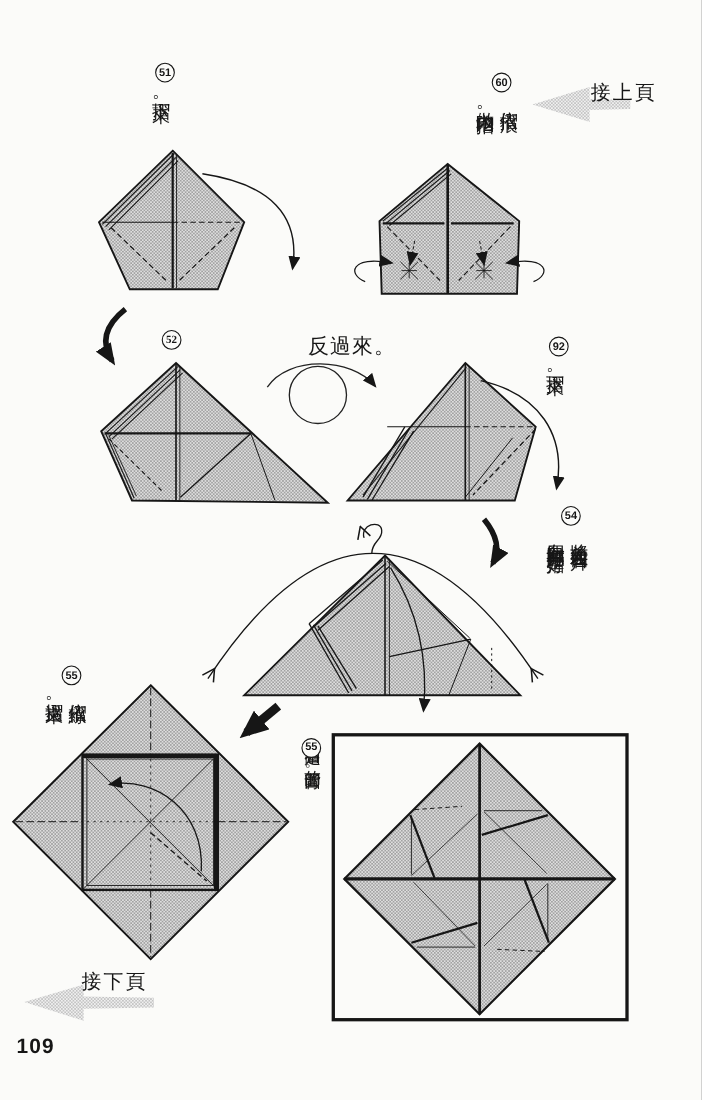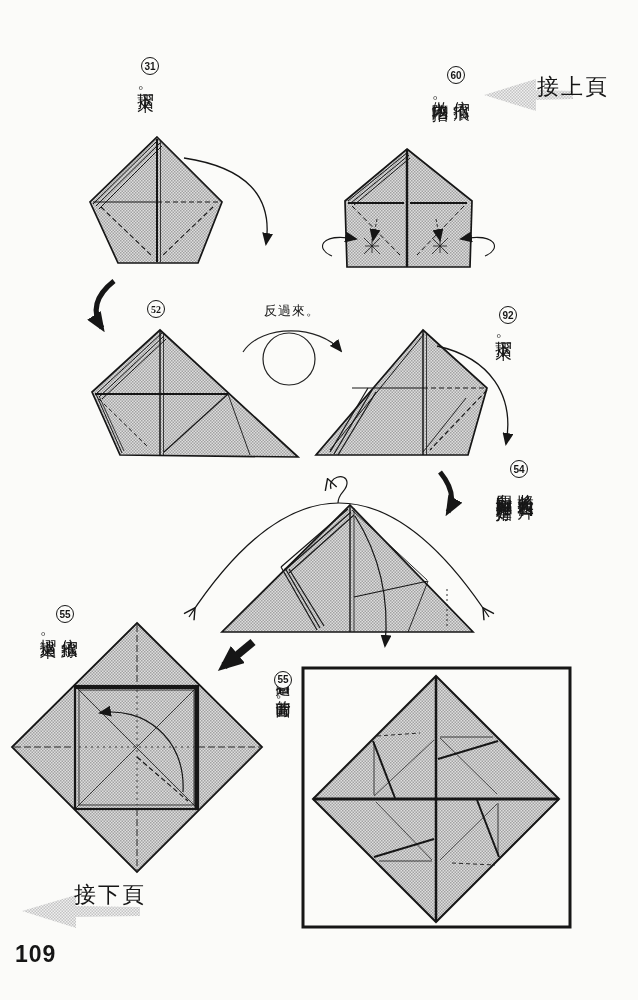--- a/index.html
+++ b/index.html
@@ -8,26 +8,26 @@
         overflow:hidden;margin:0 auto;}
   .abs{position:absolute;}
   svg{position:absolute;left:0;top:0;}
   .vert{writing-mode:vertical-rl;text-orientation:upright;letter-spacing:1.5px;
         font-size:16.5px;line-height:1.3;}
   .vline{display:block;}
   .stepnum{display:inline-flex;align-items:center;justify-content:center;
         width:18px;height:18px;border:1.8px solid #161616;border-radius:50%;
         font-weight:bold;font-size:10px;letter-spacing:0;background:#fbfbf9;
         box-sizing:border-box;writing-mode:horizontal-tb;text-orientation:mixed;}
-  .hlabel{font-size:13px;letter-spacing:1px;white-space:nowrap;}
-  .navlabel{font-size:22px;letter-spacing:2px;white-space:nowrap;font-family:Liberation Serif, serif;}
+  .hlabel{font-size:19px;letter-spacing:1px;white-space:nowrap;margin-left:16px;}
+  .navlabel{font-size:18px;letter-spacing:2px;white-space:nowrap;font-family:Liberation Serif, serif;}
   .note{font-size:15px;line-height:1.62;letter-spacing:0.5px;width:164px;}
   .note .stepnum{vertical-align:-3px;}
   .backview{font-size:15px;line-height:1.4;letter-spacing:1px;}
-  .pagenum{font-size:23px;font-weight:bold;letter-spacing:1px;}
+  .pagenum{font-size:19px;font-weight:bold;letter-spacing:1px;}
 </style>
 </head>
 <body>
 
 <div class="page">
 
   <svg width="638" height="1000" viewBox="0 0 638 1000">
     <defs>
       <pattern id="tone" width="3" height="3" patternUnits="userSpaceOnUse">
         <rect width="3" height="3" fill="#dedede"></rect>
@@ -209,21 +209,21 @@
       <path d="M497,804 L440,860" stroke-width="0.7"></path>
       <path d="M432,860 L376,802" stroke-width="0.7"></path>
       <path d="M377,736 L420,733" stroke-width="0.9" stroke-dasharray="4,3"></path>
       <path d="M452,863 L495,865" stroke-width="0.9" stroke-dasharray="4,3"></path>
     </g>
   </svg>
 
   <div class="abs navlabel" style="left:537px;top:72px;">接上頁</div>
   <div class="abs navlabel" style="left:74px;top:880px;">接下頁</div>
 
-  <span class="abs stepnum" style="left:141px;top:57px;">31</span>
+  <span class="abs stepnum" style="left:141px;top:57px;">51</span>
   <div class="abs vert" style="left:134px;top:80px;width:22px;height:100px;">
     <span class="vline">摺下來。</span>
   </div>
 
   <span class="abs stepnum" style="left:447px;top:66px;">60</span>
   <div class="abs vert" style="left:428px;top:88px;width:44px;height:120px;">
     <span class="vline">依摺痕</span>
     <span class="vline">做內陷摺。</span>
   </div>
 

